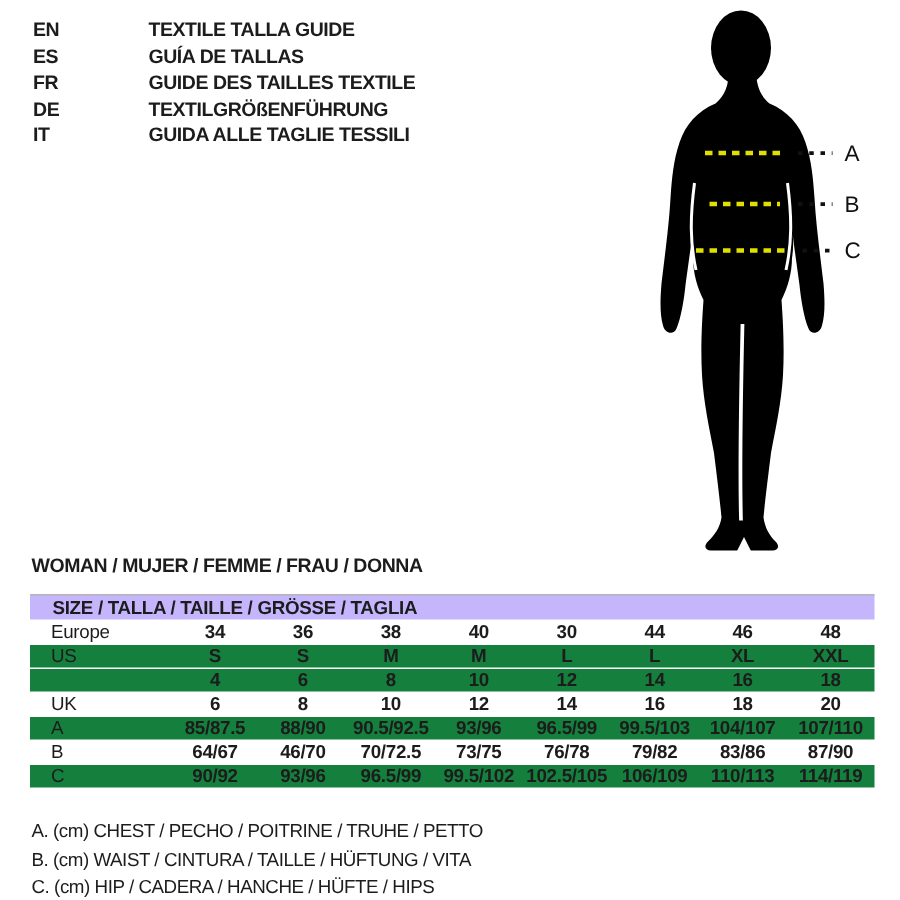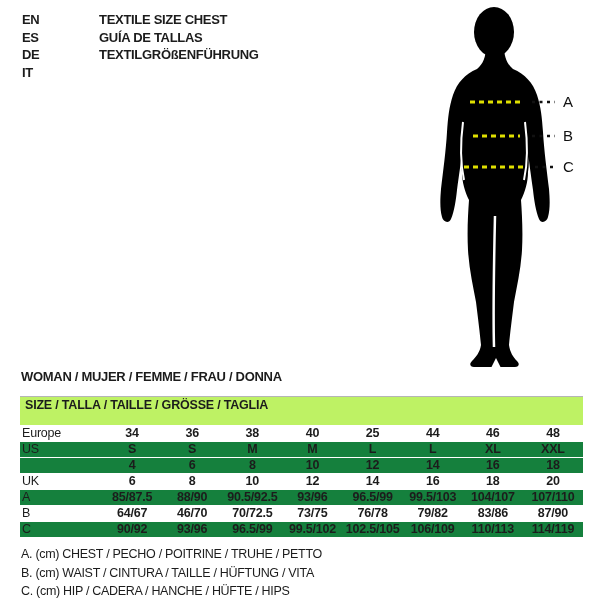--- a/index.html
+++ b/index.html
@@ -11,50 +11,55 @@
   .lang-block{position:absolute;left:22px;top:13px;}
   .lang-row{display:flex;margin-bottom:4.5px;font-size:13px;font-weight:bold;letter-spacing:-0.3px;line-height:13px;gap:41px;}
   .lang-code{width:36px;flex:0 0 36px;}
   
   .figure-wrap{position:absolute;left:380px;top:0;width:220px;height:380px;}
   
   .section-heading{position:absolute;left:21px;top:369px;font-size:13px;font-weight:bold;letter-spacing:-0.3px;}
   
   .size-table{position:absolute;left:20px;top:396px;width:563px;}
   .t-header{
-    background:#bef264;height:29px;line-height:17px;padding-left:5px;
+    background:#c4b5fd;height:17px;line-height:17px;padding-left:15px;
     font-size:12.5px;font-weight:bold;letter-spacing:-0.2px;margin-bottom:1px;
     border-top:1px solid #b5b5b5;box-sizing:border-box;
   }
   .t-row{display:flex;height:15px;line-height:15px;margin-bottom:1px;font-size:12.5px;letter-spacing:-0.2px;}
   .t-row.shaded{background:#15803d;}
-  .t-label{flex:0 0 80px;padding-left:2px;text-align:left;}
+  .t-label{flex:0 0 80px;padding-left:2px;text-align:left;margin-left:12px;}
   .t-cell{flex:1 1 0;text-align:center;font-weight:bold;}
   
   .legend{position:absolute;left:21px;top:545px;}
   .legend-row{font-size:12.5px;font-weight:normal;letter-spacing:-0.3px;line-height:18.5px;white-space:nowrap;}
 </style>
 </head>
 <body>
 
 <div class="lang-block">
   <div class="lang-row">
     <span class="lang-code">EN</span>
-    <span class="lang-text">TEXTILE SIZE CHEST</span>
+    <span class="lang-text">TEXTILE TALLA GUIDE</span>
   </div>
   <div class="lang-row">
     <span class="lang-code">ES</span>
     <span class="lang-text">GUÍA DE TALLAS</span>
   </div>
   <div class="lang-row">
+    <span class="lang-code">FR</span>
+    <span class="lang-text">GUIDE DES TAILLES TEXTILE</span>
+  </div>
+  <div class="lang-row">
     <span class="lang-code">DE</span>
     <span class="lang-text">TEXTILGRÖßENFÜHRUNG</span>
   </div>
   <div class="lang-row">
     <span class="lang-code">IT</span>
+    <span class="lang-text">GUIDA ALLE TAGLIE TESSILI</span>
   </div>
 </div>
 
 <div class="figure-wrap">
   <svg width="220" height="380" viewBox="0 0 220 380">
 
     <ellipse cx="114" cy="32" rx="20" ry="25" fill="#000000"></ellipse>
 
     <path fill="#000000" d="
       M 106 46
@@ -114,21 +119,21 @@
 
 <div class="size-table">
   <div class="t-header">SIZE / TALLA / TAILLE / GRÖSSE / TAGLIA</div>
 
   <div class="t-row">
     <div class="t-label">Europe</div>
     <div class="t-cell">34</div>
     <div class="t-cell">36</div>
     <div class="t-cell">38</div>
     <div class="t-cell">40</div>
-    <div class="t-cell">25</div>
+    <div class="t-cell">30</div>
     <div class="t-cell">44</div>
     <div class="t-cell">46</div>
     <div class="t-cell">48</div>
   </div>
 
   <div class="t-row shaded">
     <div class="t-label">US</div>
     <div class="t-cell">S</div>
     <div class="t-cell">S</div>
     <div class="t-cell">M</div>

